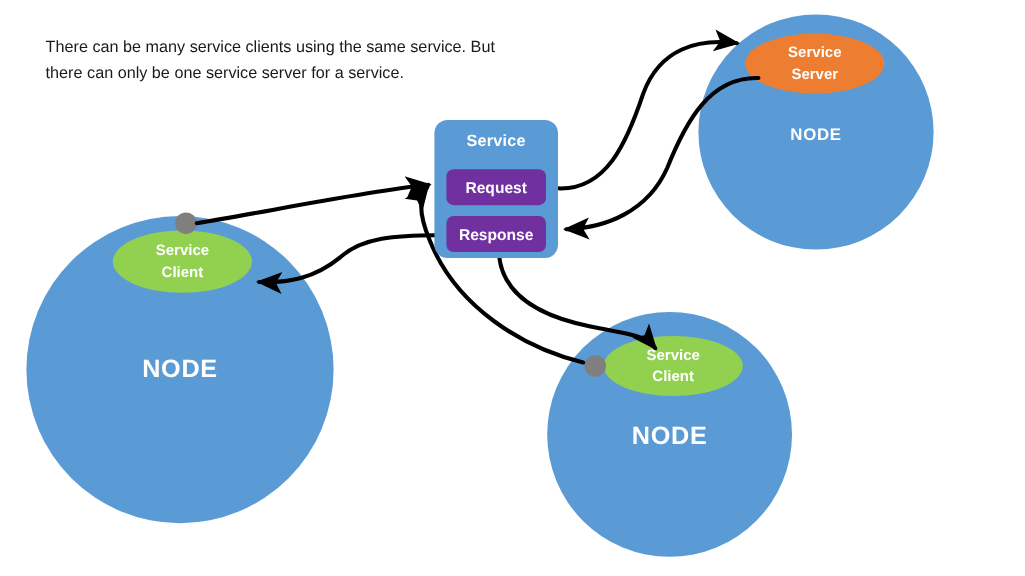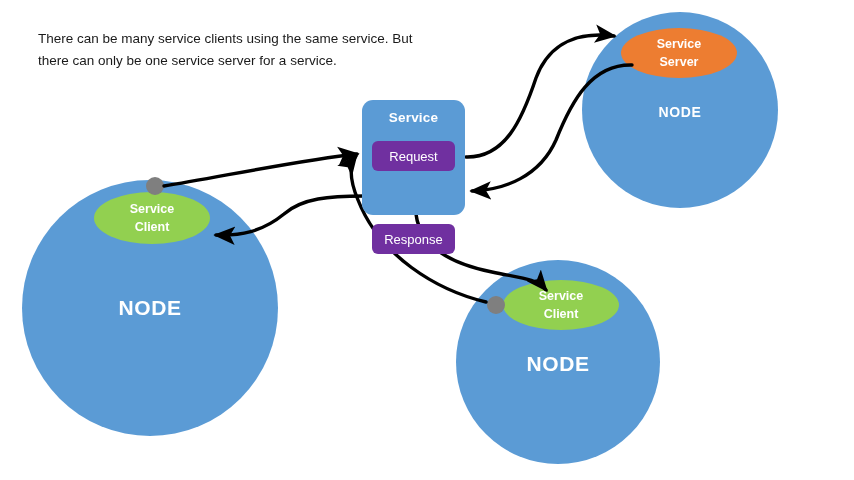--- a/index.html
+++ b/index.html
@@ -92,29 +92,29 @@
     letter-spacing: 0.2px;
   }
   .slot {
     position: absolute;
     left: 10px;
     width: 83px;
     height: 30px;
     background: #7030A0;
     border-radius: 6px;
     color: #ffffff;
-    font-weight: normal;
+    font-weight: bold;
     font-size: 13px;
     display: flex;
     align-items: center;
     justify-content: center;
     font-family: "Liberation Sans", sans-serif;
   }
   .slot.request  { top: 41px; }
-  .slot.response { top: 80px; margin-top: 44px; }
+  .slot.response { top: 80px; }
 </style>
 </head>
 <body>
 
 <div id="canvas">
 
   <div class="caption">There can be many service clients using the same service. But
 there can only be one service server for a service.</div>
 
   <svg class="layer shapes" viewBox="0 0 854 480">

